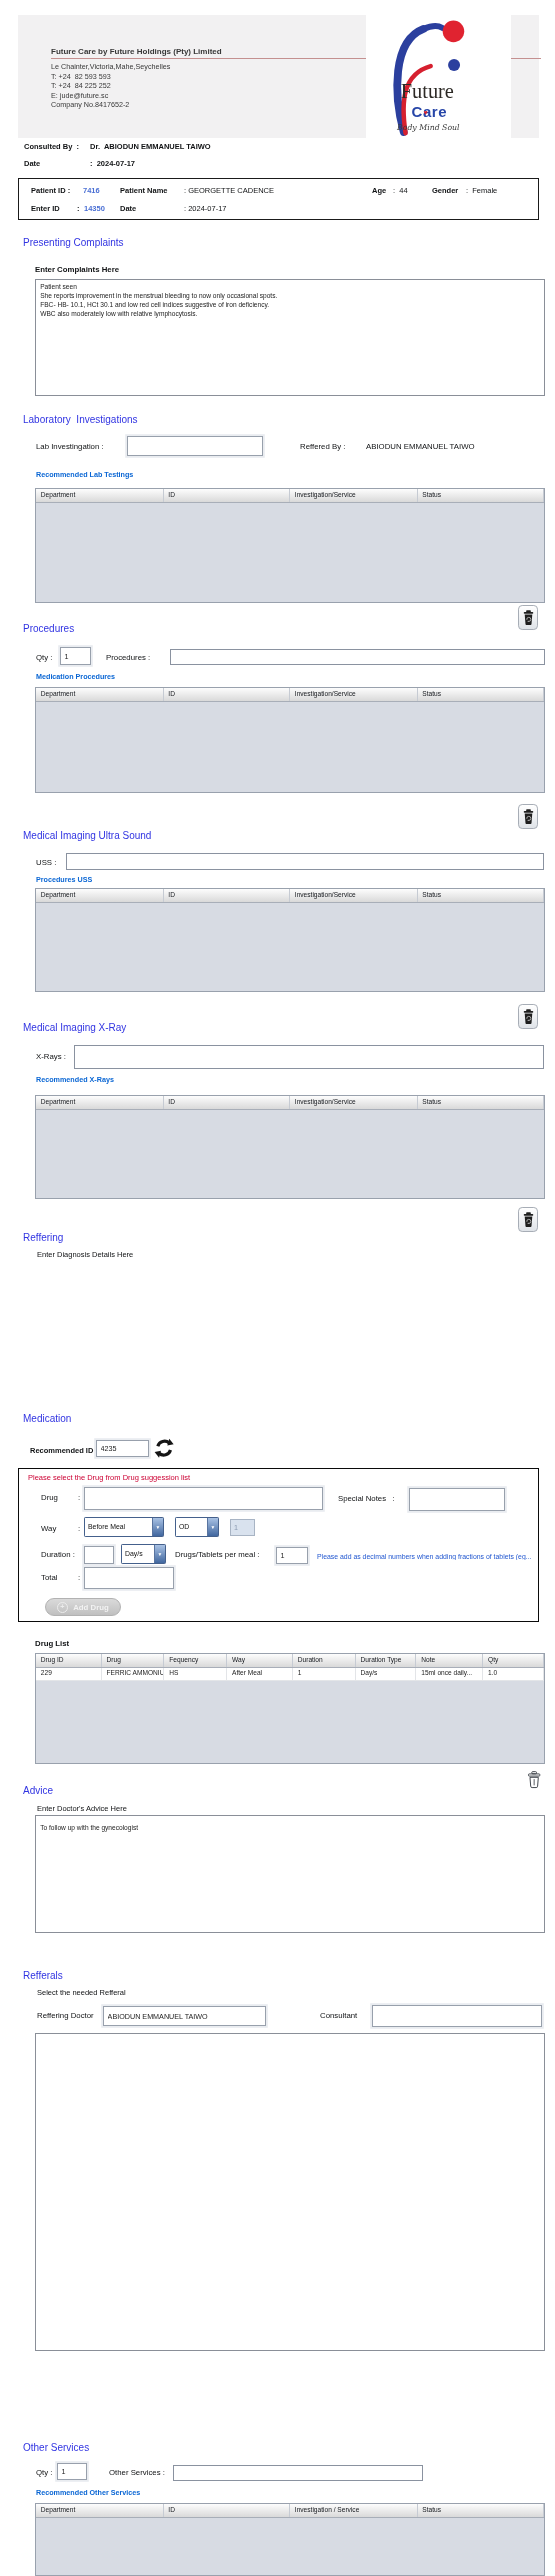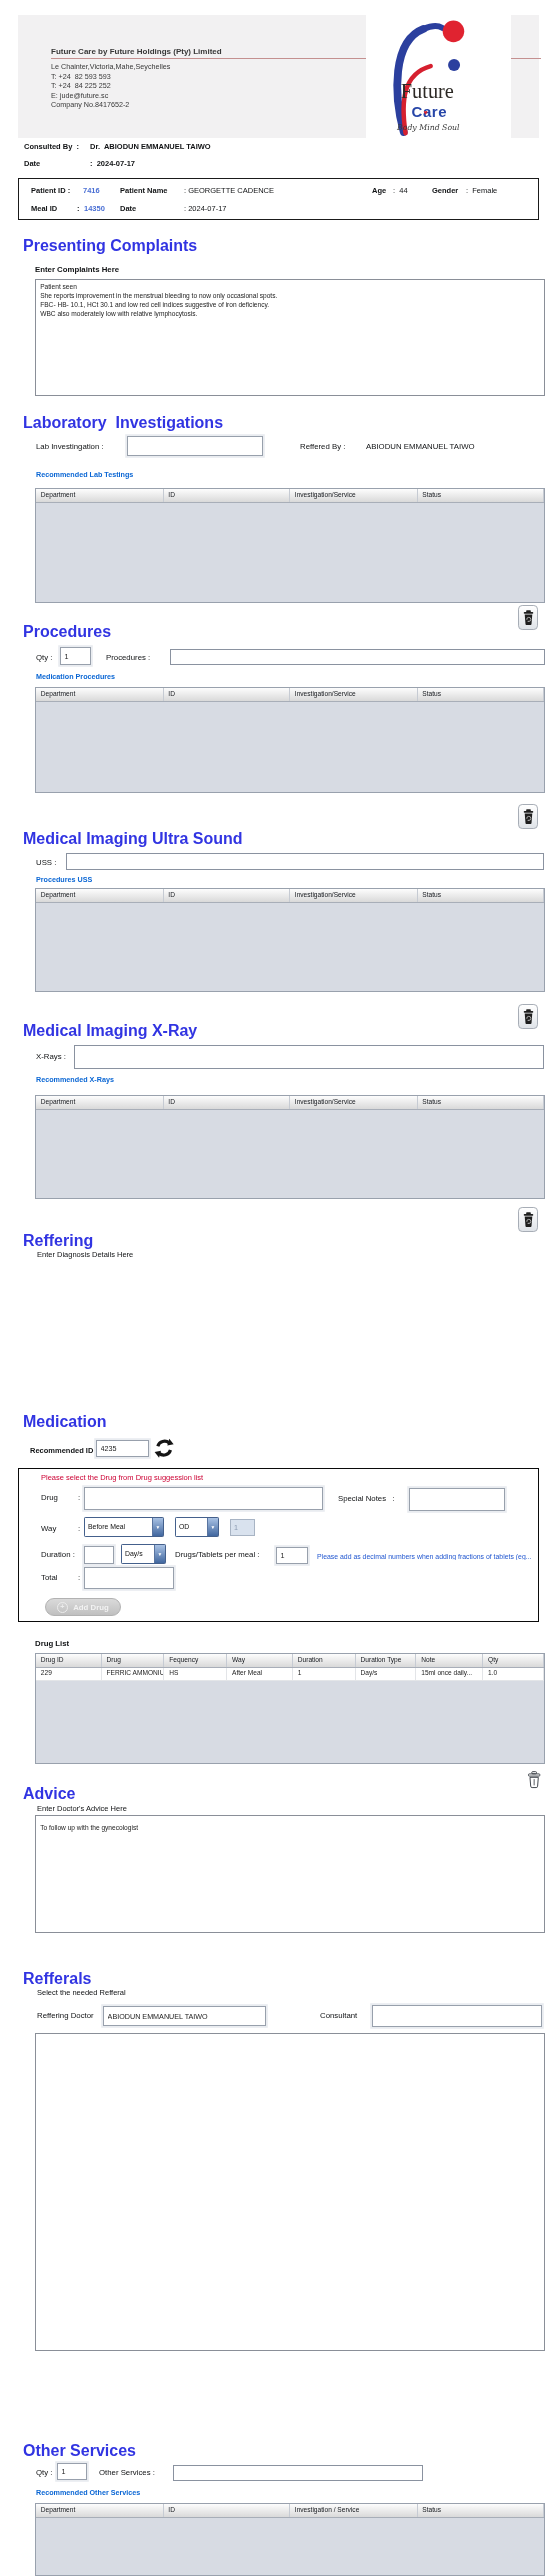--- a/index.html
+++ b/index.html
@@ -1,18 +1,18 @@
 <!DOCTYPE html>
 <html style="font-size:9.6px"><head>
 <meta charset="utf-8">
 <style>
   html,body{margin:0;padding:0;background:#fff}
   #page{position:relative;width:556px;height:2576px;background:#fff;font-family:"Liberation Sans",sans-serif;overflow:hidden}
   .abs{position:absolute}
-  .h1{font-size:16px;font-weight:bold;color:#3134e2;white-space:pre}
+  .h1{font-size:10px;font-weight:normal;color:#3134e2;white-space:pre}
   .rec{font-size:7.2px;font-weight:bold;color:#0a66d4;white-space:pre}
   .lbl{font-size:7.5px;color:#101214;white-space:pre}
   .lblb{font-size:7.5px;font-weight:bold;color:#101214;white-space:pre}
   .blueval{color:#4a6fd4;font-weight:bold;font-size:7.5px;white-space:pre}
   .grid{border:0.6px solid #99a1ad;background:#d7dbe3;box-sizing:border-box}
   .ghead{display:flex;background:linear-gradient(#fdfdfd,#d9d9d9);border-bottom:0.6px solid #a8aeb8;height:12.6px}
   .ghead>div{font-size:6.6px;color:#15181d;padding:2.4px 4.8px 0;border-right:0.6px solid #c6cbd3;box-sizing:border-box;overflow:hidden;white-space:nowrap}
   .drow{display:flex;background:#fff;height:12px;border-bottom:0.6px solid #e3e5e8}
   .drow>div{font-size:6.6px;color:#222;padding:1.8px 4.8px 0;border-right:0.6px solid #e3e5e8;box-sizing:border-box;overflow:hidden;white-space:nowrap}
   .teal{color:#27a399}
@@ -66,21 +66,21 @@
 
   <div class="abs" style="left:18px;top:178px;width:521px;height:42px;border:1.2px solid #1a1a1a;background:#fff;box-sizing:border-box"></div>
   <div class="abs lblb" style="left:31px;top:186px">Patient ID :</div>
   <div class="abs blueval" style="left:83px;top:186px">7416</div>
   <div class="abs lblb" style="left:120px;top:186px">Patient Name</div>
   <div class="abs lbl" style="left:184px;top:186px">: GEORGETTE CADENCE</div>
   <div class="abs lblb" style="left:372px;top:186px">Age</div>
   <div class="abs lbl" style="left:393px;top:186px">:  44</div>
   <div class="abs lblb" style="left:432px;top:186px">Gender</div>
   <div class="abs lbl" style="left:466px;top:186px">:  Female</div>
-  <div class="abs lblb" style="left:31px;top:204px">Meal ID</div>
+  <div class="abs lblb" style="left:31px;top:204px">Enter ID</div>
   <div class="abs lblb" style="left:77px;top:204px">:</div>
   <div class="abs blueval" style="left:84px;top:204px">14350</div>
   <div class="abs lblb" style="left:120px;top:204px">Date</div>
   <div class="abs lbl" style="left:184px;top:204px">: 2024-07-17</div>
 
   <div class="abs h1" style="left:23px;top:237px">Presenting Complaints</div>
   <div class="abs lblb" style="left:35px;top:265px;font-size:7.8px">Enter Complaints Here</div>
   <textarea class="abs ta" style="left: 35px; top: 279px; width: 510px; height: 117px;">Patient seen
 She reports improvement in the menstrual bleeding to now only occasional spots.
 FBC- HB- 10.1, HCt 30.1 and low red cell indices suggestive of iron deficiency.
@@ -187,21 +187,21 @@
   <div class="abs" style="left:154px;top:1438px;width:21.5px;height:21.5px">
     <svg width="20.3" height="20.3" viewBox="0 0 32 32">
       <path d="M6 13 A11 11 0 0 1 24 8" fill="none" stroke="#151515" stroke-width="5"></path>
       <polygon points="24,1 31,10 21,12" fill="#151515"></polygon>
       <path d="M26 19 A11 11 0 0 1 8 24" fill="none" stroke="#151515" stroke-width="5"></path>
       <polygon points="8,31 1,22 11,20" fill="#151515"></polygon>
     </svg>
   </div>
 
   <div class="abs" style="left:18px;top:1468px;width:521px;height:154px;border:1.8px solid #0a0a0a;background:#fff;box-sizing:border-box"></div>
-  <div class="abs note-red" style="left:41px;top:1473px">Please select the Drug from Drug suggession list</div>
+  <div class="abs note-red" style="left:28px;top:1473px">Please select the Drug from Drug suggession list</div>
 
   <div class="abs lbl" style="left:41px;top:1493px;font-size:7.8px">Drug</div>
   <div class="abs lbl" style="left:78px;top:1493px;font-size:7.8px">:</div>
   <input class="abs inp3d" style="left: 84px; top: 1487px; width: 239px; height: 23px;">
   <div class="abs lbl" style="left:338px;top:1494px;font-size:7.8px">Special Notes   :</div>
   <input class="abs inp3d" style="left: 409px; top: 1488px; width: 96px; height: 23px;">
 
   <div class="abs lbl" style="left:41px;top:1524px;font-size:7.8px">Way</div>
   <div class="abs lbl" style="left:78px;top:1524px;font-size:7.8px">:</div>
   <div class="abs sel" style="left:84px;top:1517px;width:80px;height:20.3px">
@@ -273,21 +273,21 @@
   <div class="abs lbl" style="left:37px;top:1988px">Select the needed Refferal</div>
   <div class="abs lbl" style="left:37px;top:2011px;font-size:7.8px">Reffering Doctor</div>
   <input class="abs inp3d" style="left: 103px; top: 2006px; width: 163px; height: 20.3px;" value="ABIODUN EMMANUEL TAIWO">
   <div class="abs lbl" style="left:320px;top:2011px;font-size:7.8px">Consultant</div>
   <input class="abs inp3d" style="left: 372px; top: 2005px; width: 170px; height: 21.5px;">
   <div class="abs" style="left:35px;top:2033px;width:510px;height:318px;border:0.6px solid #8a8f98;background:#fff;box-sizing:border-box"></div>
 
   <div class="abs h1" style="left:23px;top:2442px">Other Services</div>
   <div class="abs lbl" style="left:36px;top:2468px;font-size:7.8px">Qty :</div>
   <input class="abs inp3d" style="left: 57px; top: 2463px; width: 30px; height: 16.7px;" value="1">
-  <div class="abs lbl" style="left:99px;top:2468px;font-size:7.8px">Other Services :</div>
+  <div class="abs lbl" style="left:109px;top:2468px;font-size:7.8px">Other Services :</div>
   <input class="abs inp" style="left: 173px; top: 2465px; width: 250px; height: 15.5px;">
   <div class="abs rec" style="left:36px;top:2488px">Recommended Other Services</div>
   <div class="abs grid" style="left:35px;top:2503px;width:510px;height:73px">
     <div class="ghead">
       <div style="width:128px">Department</div>
       <div style="width:127px">ID</div>
       <div style="width:128px">Investigation / Service</div>
       <div style="width:127px">Status</div>
     </div>
   </div>

